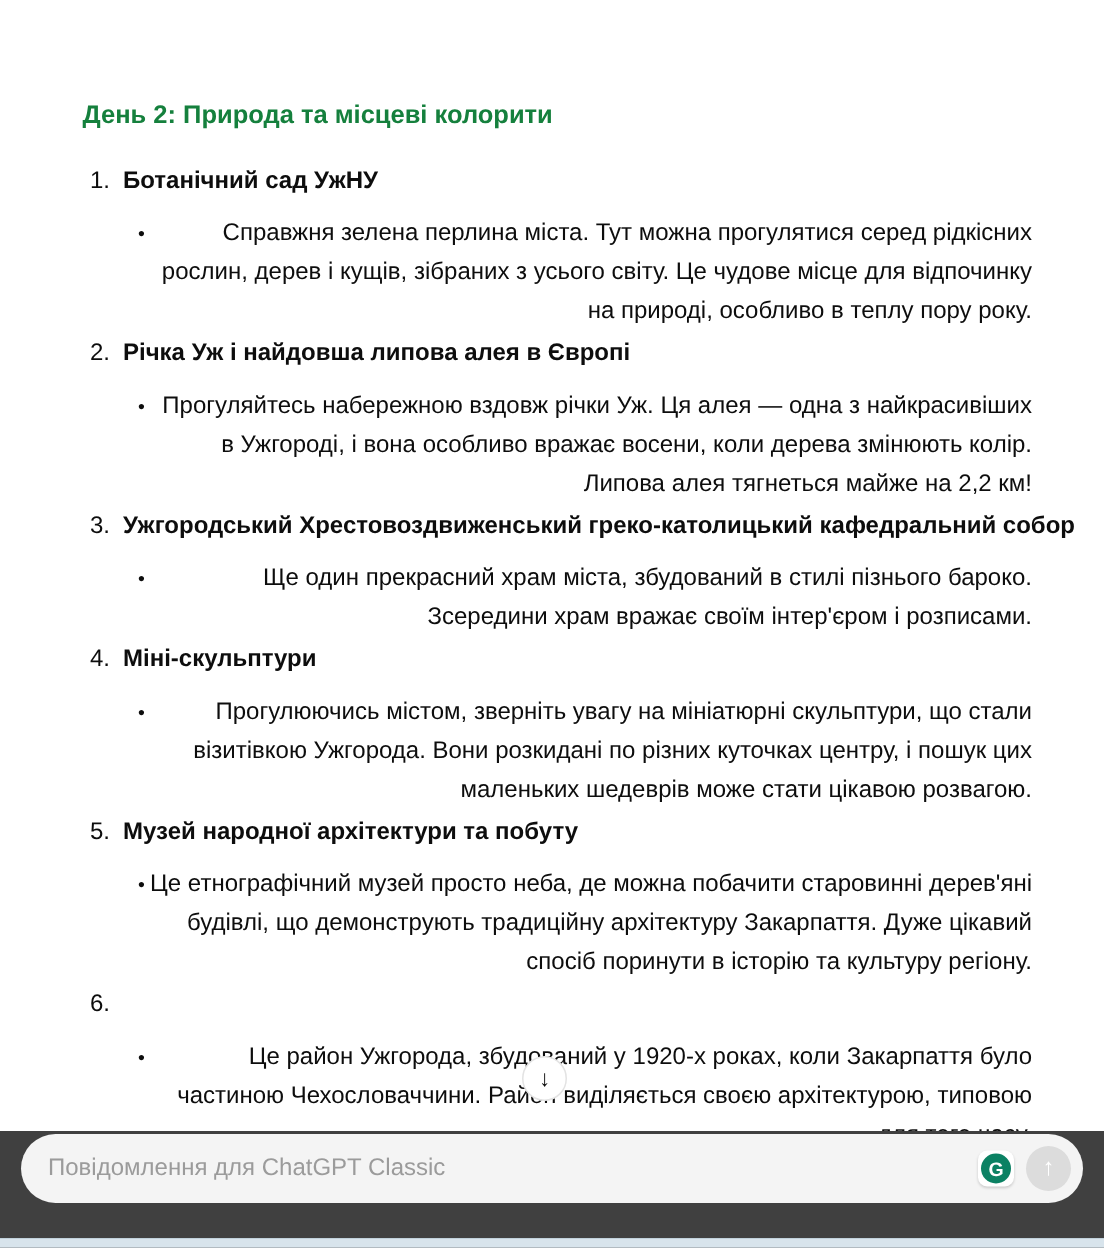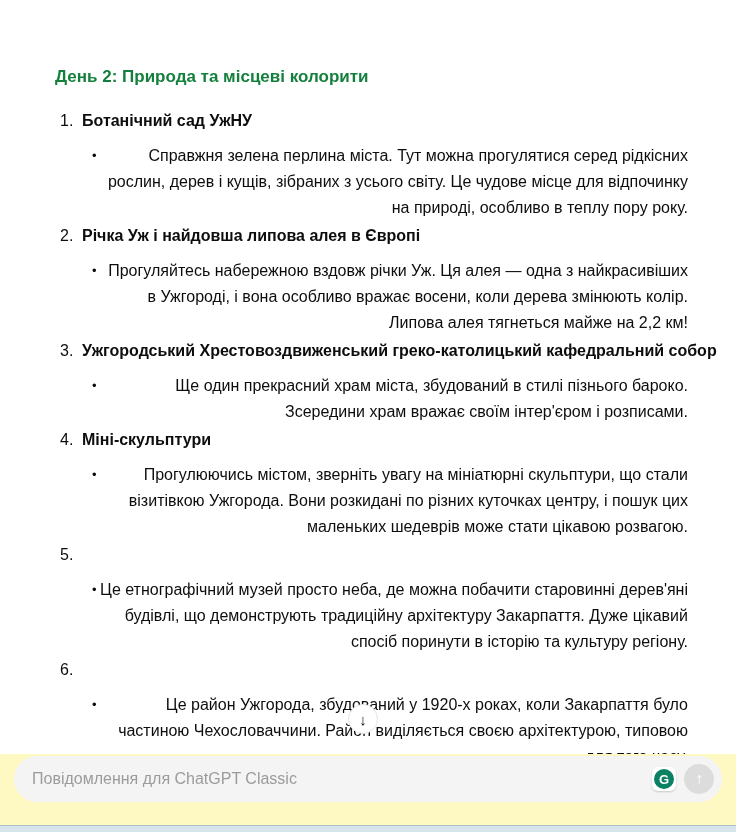--- a/index.html
+++ b/index.html
@@ -71,21 +71,21 @@
     font-size: 15px;
     color: #0d0d0d;
     cursor: pointer;
     z-index: 5;
   }
   
   .composer {
     position: fixed;
     left: 0; right: 0; bottom: 0;
     height: 78px;
-    background: #fef9c3;
+    background: #404040;
     z-index: 4;
   }
   .pill {
     margin: 2px 14px 0 14px;
     height: 46px;
     border-radius: 24px;
     background: #f4f4f4;
     display: flex;
     align-items: center;
     padding: 0 8px 0 18px;
@@ -192,20 +192,21 @@
       </div>
       <div class="bullet-row">
         <span class="dot">•</span>
         <span class="bullet-text">Прогулюючись містом, зверніть увагу на мініатюрні скульптури, що стали візитівкою Ужгорода. Вони розкидані по різних куточках центру, і пошук цих маленьких шедеврів може стати цікавою розвагою.</span>
       </div>
     </li>
 
     <li class="item">
       <div class="item-head">
         <span class="item-num">5.</span>
+        <span class="item-title">Музей народної архітектури та побуту</span>
       </div>
       <div class="bullet-row">
         <span class="dot">•</span>
         <span class="bullet-text">Це етнографічний музей просто неба, де можна побачити старовинні дерев'яні будівлі, що демонструють традиційну архітектуру Закарпаття. Дуже цікавий спосіб поринути в історію та культуру регіону.</span>
       </div>
     </li>
 
     <li class="item">
       <div class="item-head">
         <span class="item-num">6.</span>

